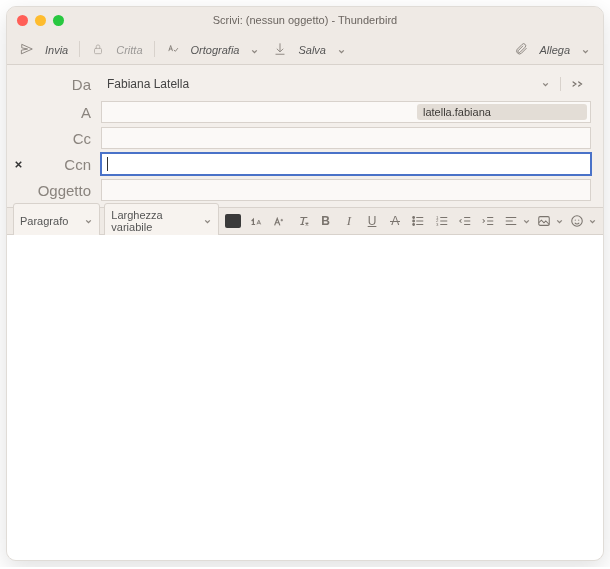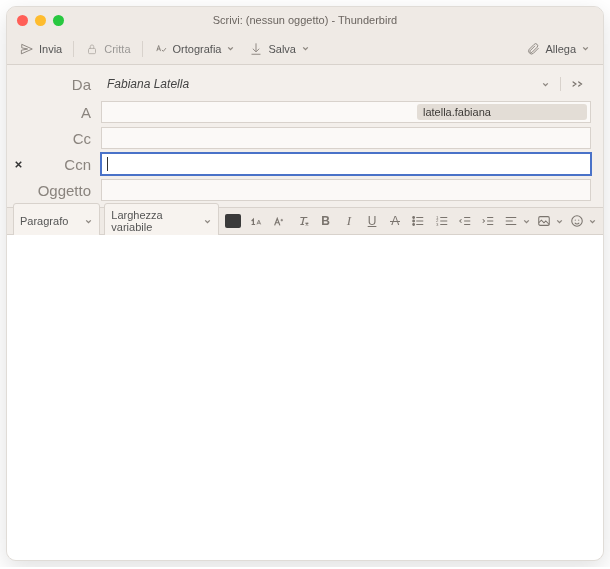--- a/index.html
+++ b/index.html
@@ -30,34 +30,34 @@
   .traffic span{width:11px;height:11px;border-radius:50%;}
   .tl-red{background:#ff5f57;}
   .tl-yel{background:#febc2e;}
   .tl-grn{background:#28c840;}
   .title{position:absolute;left:0;right:0;text-align:center;font-size:11px;color:#6b6560;}
   .toolbar{
     height:32px;display:flex;align-items:center;padding:0 6px;
     border-bottom:1px solid var(--border);background:var(--bg2);
     font-size:11px;color:var(--text);
   }
-  .tbtn{display:flex;align-items:center;gap:5px;padding:4px 7px;border-radius:4px;cursor:default;}
+  .tbtn{display:flex;align-items:flex-end;gap:11px;padding:4px 7px;border-radius:4px;cursor:default;font-style:italic;}
   .ico{display:inline-flex;align-items:center;justify-content:center;width:14px;height:14px;color:var(--icon);}
   .ico svg{width:14px;height:14px;stroke:currentColor;fill:none;stroke-width:1.4;stroke-linecap:round;stroke-linejoin:round;}
   .chev{display:inline-flex;color:var(--muted);}
   .chev svg{width:9px;height:9px;stroke:currentColor;fill:none;stroke-width:1.8;}
   .spacer{flex:1;}
   .sep{width:1px;height:16px;background:var(--border);margin:0 4px;}
   .disabled{opacity:.55;}
 
   .headers{padding:6px 12px 4px 12px;display:flex;flex-direction:column;gap:4px;position:relative;}
   .hrow{display:flex;align-items:center;gap:6px;}
   .hlabel{width:76px;text-align:right;font-size:15px;color:var(--muted);padding-right:4px;}
   .hfield{flex:1;display:flex;align-items:center;gap:4px;}
-  .from-val{font-size:12px;color:#444;padding:3px 6px;font-style:italic;}
+  .from-val{font-size:12px;color:#444;padding:3px 6px;}
   .from-controls{display:flex;align-items:center;gap:0;}
   .from-btn{padding:4px 6px;border-radius:4px;cursor:default;}
   .vsep{width:1px;height:14px;background:var(--border);margin:0 4px;}
 
   .addr-box{
     flex:1;display:flex;align-items:center;gap:4px;
     border:1px solid var(--border);background:#fbf9f7;height:22px;
     padding:0 3px;font-size:11.5px;
   }
   .addr-box.focused{border:1px solid var(--accent);outline:1px solid var(--accent);background:#fff;}

